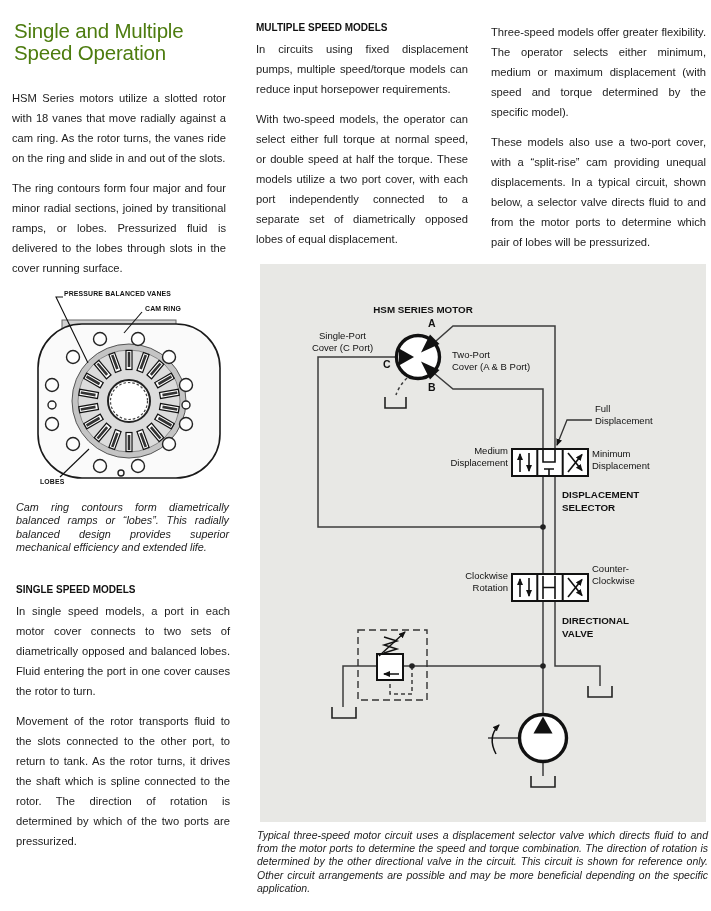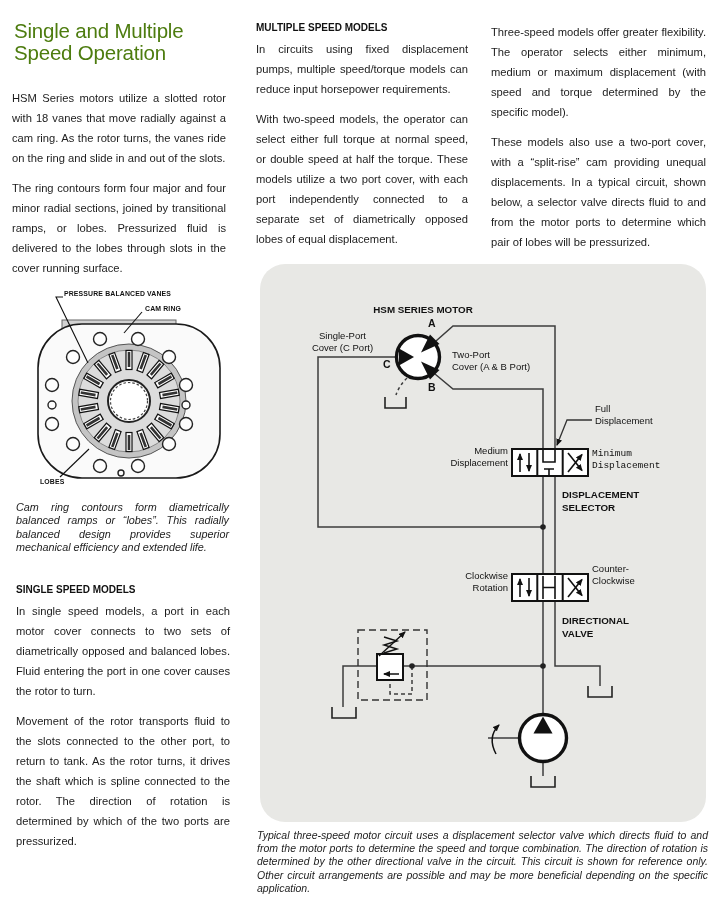--- a/index.html
+++ b/index.html
@@ -160,21 +160,21 @@
   <h2 class="sect">MULTIPLE SPEED MODELS</h2>
   <p class="body">In circuits using fixed displacement pumps, multiple speed/torque models can reduce input horsepower requirements.</p>
   <p class="body">With two-speed models, the operator can select either full torque at normal speed, or double speed at half the torque. These models utilize a two port cover, with each port independently connected to a separate set of diametrically opposed lobes of equal displacement.</p>
 </div>
 
 <div class="abs" style="left:491px;top:22px;width:215px;">
   <p class="body">Three-speed models offer greater flexibility. The operator selects either minimum, medium or maximum displacement (with speed and torque determined by the specific model).</p>
   <p class="body">These models also use a two-port cover, with a “split-rise” cam providing unequal displacements. In a typical circuit, shown below, a selector valve directs fluid to and from the motor ports to determine which pair of lobes will be pressurized.</p>
 </div>
 
-<div class="abs panel" style="left:260px;top:264px;width:446px;height:558px;border-radius:25px;">
+<div class="abs panel" style="left:260px;top:264px;width:446px;height:558px;">
 
   <svg viewBox="0 0 446 558" width="446" height="558" class="abs" style="left:0;top:0;">
     <defs>
       <marker id="ah" markerWidth="9" markerHeight="8" refX="6" refY="3" orient="auto" markerUnits="userSpaceOnUse">
         <path d="M0,0 L7,3 L0,6 z" fill="#111"></path>
       </marker>
     </defs>
 
     <g stroke="#3c3c3c" stroke-width="1.5" fill="none">
       <path d="M176,77 L193,62 H295 V185"></path>
@@ -268,21 +268,21 @@
   <div class="abs portletter" style="left:168px;top:117px;">B</div>
 
   <div class="abs clabel" style="left:335px;top:139px;width:90px;">
     <div>Full</div>
     <div>Displacement</div>
   </div>
   <div class="abs clabel r" style="left:146px;top:181px;width:102px;">
     <div>Medium</div>
     <div>Displacement</div>
   </div>
-  <div class="abs clabel" style="left:332px;top:184px;width:90px;font-family:Liberation Mono, monospace;">
+  <div class="abs clabel" style="left:332px;top:184px;width:90px;">
     <div>Minimum</div>
     <div>Displacement</div>
   </div>
   <div class="abs clabel b" style="left:302px;top:224px;width:120px;">
     <div>DISPLACEMENT</div>
     <div>SELECTOR</div>
   </div>
 
   <div class="abs clabel r" style="left:146px;top:306px;width:102px;">
     <div>Clockwise</div>

